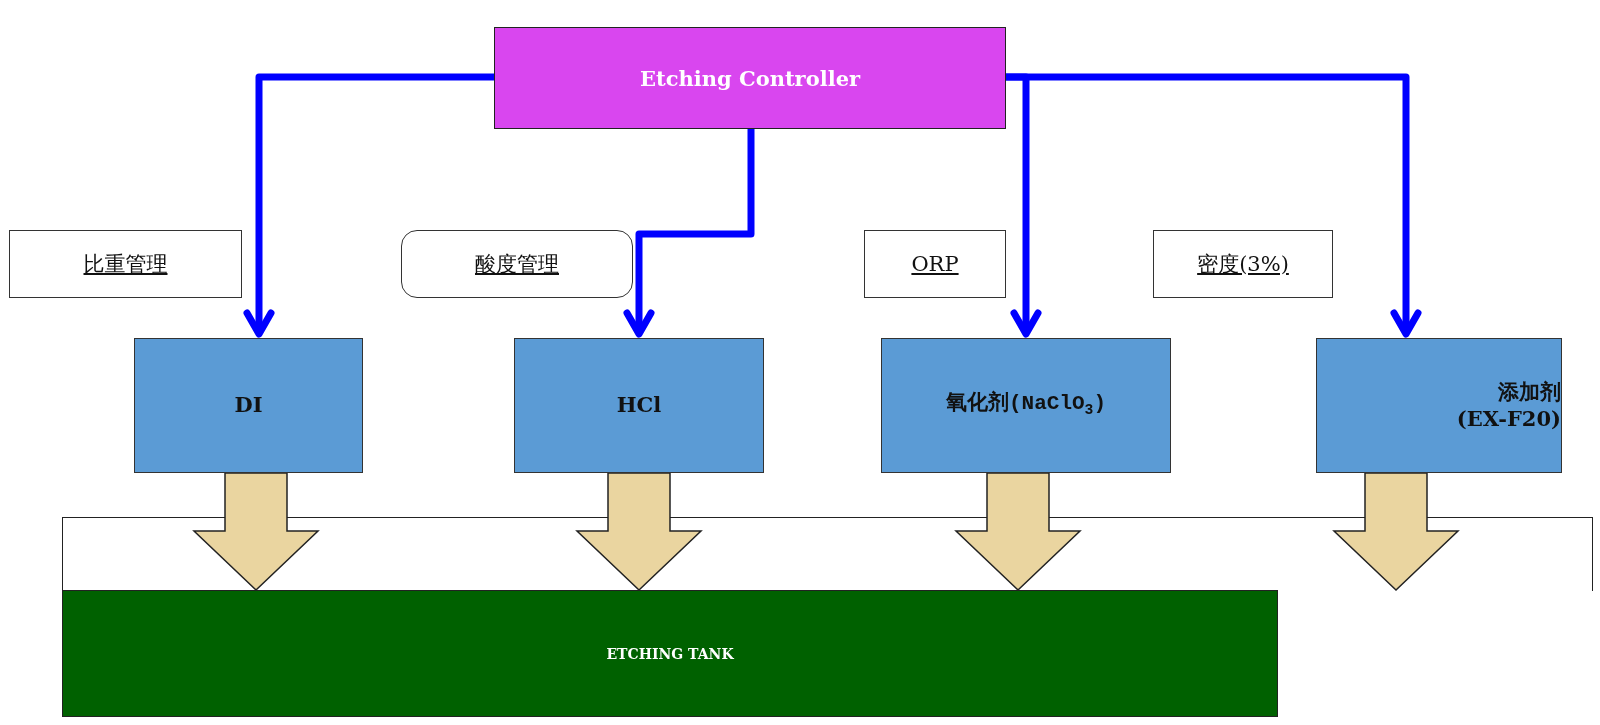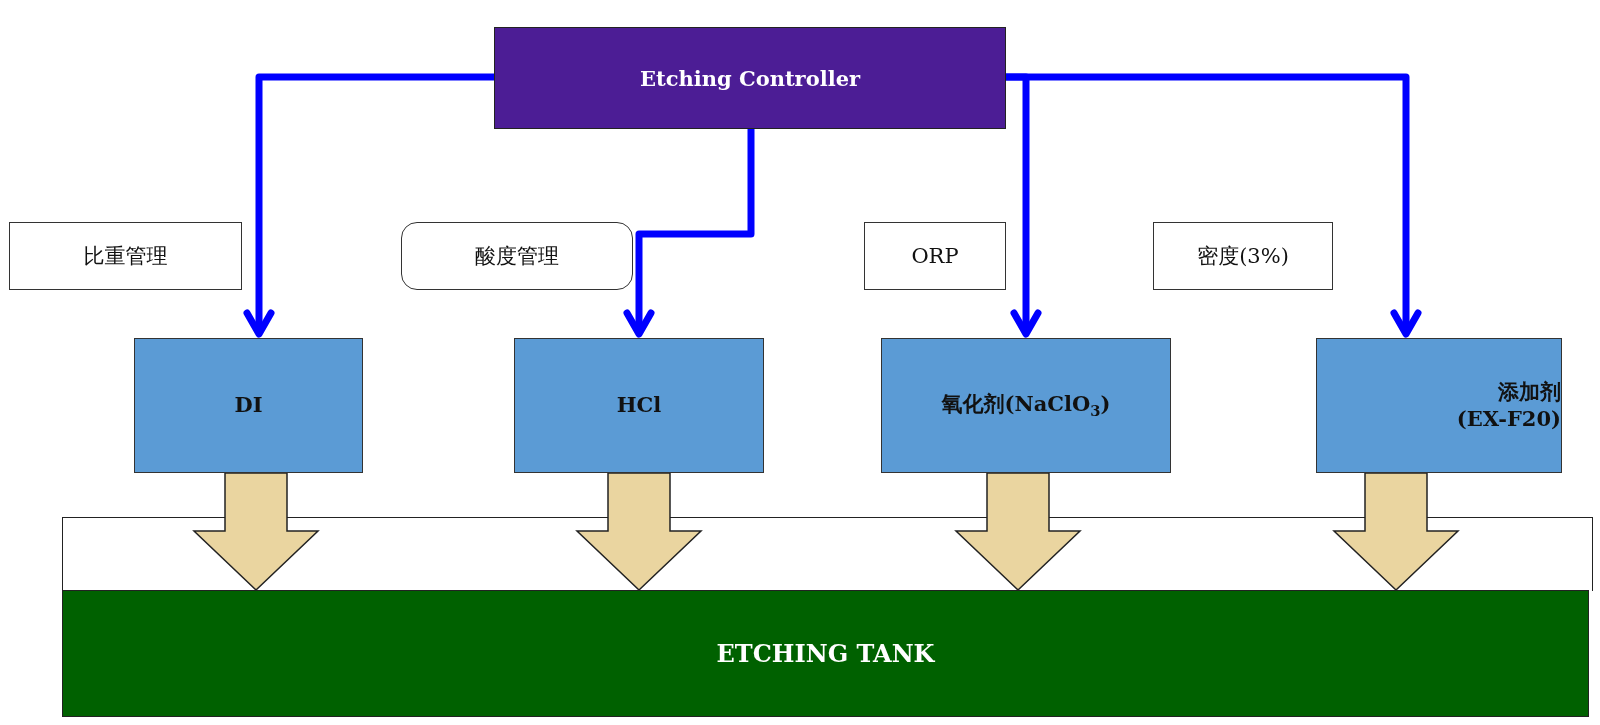--- a/index.html
+++ b/index.html
@@ -1,34 +1,34 @@
 <!DOCTYPE html>
 <html><head>
   <meta charset="utf-8">
   <style>
     html, body { margin: 0; padding: 0; background: #ffffff; }
     body { width: 1600px; height: 725px; position: relative; overflow: hidden;
            font-family: "DejaVu Serif", "Liberation Serif", serif; }
     .abs { position: absolute; box-sizing: border-box; }
     .controller { left: 494px; top: 27px; width: 512px; height: 102px;
-      background: #4c1d95; border: 1.5px solid #222; color: #fff;
+      background: #d946ef; border: 1.5px solid #222; color: #fff;
       display: flex; align-items: center; justify-content: center;
       font-weight: bold; font-size: 21px; }
-    .label-box { top: 222px; height: 68px; background: #fff; border: 1.5px solid #333;
+    .label-box { top: 230px; height: 68px; background: #fff; border: 1.5px solid #333;
       display: flex; align-items: center; justify-content: center;
-      font-size: 21px; color: #111; font-family: "DejaVu Sans", "Liberation Sans", sans-serif; }
+      font-size: 21px; color: #111; font-family: "DejaVu Sans", "Liberation Sans", sans-serif; text-decoration: underline; }
     .label-box.serif { font-family: "DejaVu Serif", "Liberation Serif", serif; }
     .chem-box { top: 338px; height: 135px; background: #5b9bd5; border: 1.5px solid #333;
       display: flex; flex-direction: column; align-items: center; justify-content: center;
       font-weight: bold; font-size: 21px; color: #111; text-align: center; line-height: 1.25; }
     .tank-top { left: 62px; top: 517px; width: 1531px; height: 74px; background: #fff;
       border: 1.5px solid #222; border-bottom: none; }
-    .tank { left: 62px; top: 590px; width: 1527px; height: 127px; background: #006100;
+    .tank { left: 62px; top: 590px; width: 1216px; height: 127px; background: #006100;
       border: 1.5px solid #222; color: #fff; display: flex; align-items: center;
-      justify-content: center; font-weight: bold; font-size: 24px; }
+      justify-content: center; font-weight: bold; font-size: 14px; }
     svg.layer { position: absolute; left: 0; top: 0; width: 1600px; height: 725px; pointer-events: none; }
     sub { font-size: 0.7em; }
   </style>
 </head>
 <body>
 
 <svg class="layer" viewBox="0 0 1600 725">
   <g fill="none" stroke="#0000ff" stroke-width="7" stroke-linejoin="round" stroke-linecap="round">
     <polyline points="494,77 259,77 259,331"></polyline>
     <polyline points="751,129 751,234 639,234 639,331"></polyline>
@@ -71,19 +71,19 @@
 <div class="abs label-box serif" style="left:1153px;width:180px;">
   <span>密度(3%)</span>
 </div>
 
 <div class="abs chem-box" style="left:134px;width:229px;">
   <span>DI</span>
 </div>
 <div class="abs chem-box" style="left:514px;width:250px;">
   <span>HCl</span>
 </div>
-<div class="abs chem-box" style="left:881px;width:290px;">
+<div class="abs chem-box" style="left:881px;width:290px;font-family:Liberation Mono, monospace;">
   <span><span>氧化剂(NaClO</span><sub>3</sub><span>)</span></span>
 </div>
 <div class="abs chem-box" style="left:1316px;width:246px;align-items:flex-end;">
   <span>添加剂</span>
   <span>(EX-F20)</span>
 </div>
 
 </body></html>

